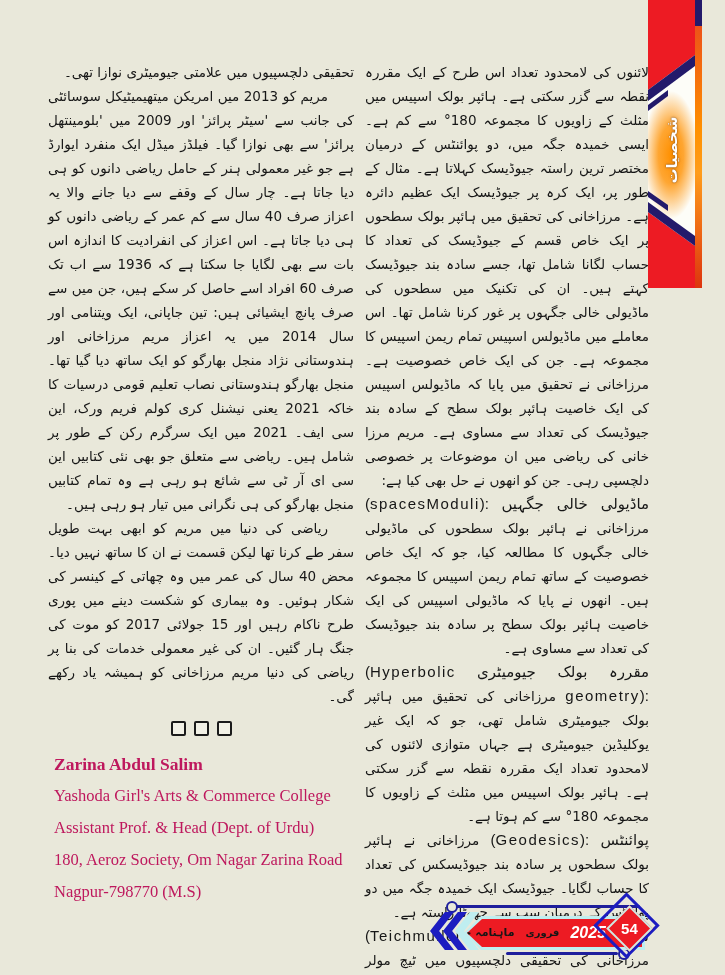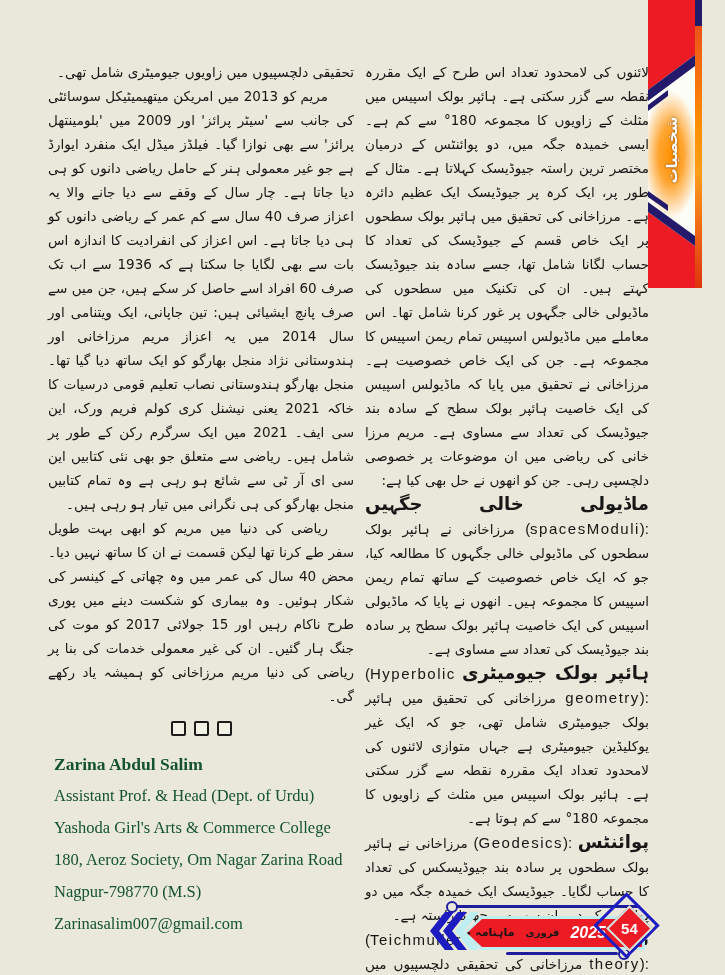--- a/index.html
+++ b/index.html
@@ -12,38 +12,38 @@
   
   .col { position:absolute; top:60px; }
   .col-right { left:365px; width:284px; }
   .col-left  { left:48px;  width:306px; }
   .urdu {
     direction:rtl; unicode-bidi:embed; text-align:justify;
     font-size:13.5px; line-height:24px; color:#161616;
   }
   p.u { margin:0; }
   p.indent { text-indent:26px; }
-  .topic-name { font-weight:bold; font-size:18px; }
+  .topic-name { font-weight:normal; font-size:15px; }
   .latin {
     direction:ltr; unicode-bidi:embed;
     font-family:Liberation Sans, sans-serif; letter-spacing:1.5px; font-size:15px;
   }
 
   
   .end-mark { margin:13px 0 8px; text-align:center; }
   .sq {
     display:inline-block; width:11px; height:11px; margin:0 4px;
     border:2.5px solid #1b1b1b; border-radius:2px; background:#f2f1e6;
   }
 
   
   .author {
     margin-top:6px; direction:ltr; text-align:left;
     font-family:"Liberation Serif",serif; font-size:16.5px; line-height:32px;
-    color:#14532d; padding-left:6px;
+    color:#be185d; padding-left:6px;
   }
   .author .name { font-weight:bold; font-size:17.5px; }
 
   
   .side-tab { position:absolute; left:648px; top:0; width:54px; height:288px; }
   .side-tab svg { position:absolute; left:0; top:0; }
   .tab-label-wrap {
     position:absolute; left:0; top:88px; width:47px; height:124px;
     display:flex; align-items:center; justify-content:center;
   }
@@ -107,55 +107,54 @@
   <div class="col col-right urdu">
     <p class="u">لائنوں کی لامحدود تعداد اس طرح کے ایک مقررہ نقطہ سے گزر سکتی ہے۔ ہائپر بولک اسپیس میں مثلث کے زاویوں کا مجموعہ 180° سے کم ہے۔ ایسی خمیدہ جگہ میں، دو پوائنٹس کے درمیان مختصر ترین راستہ جیوڈیسک کہلاتا ہے۔ مثال کے طور پر، ایک کرہ پر جیوڈیسک ایک عظیم دائرہ ہے۔ مرزاخانی کی تحقیق میں ہائپر بولک سطحوں پر ایک خاص قسم کے جیوڈیسک کی تعداد کا حساب لگانا شامل تھا، جسے سادہ بند جیوڈیسک کہتے ہیں۔ ان کی تکنیک میں سطحوں کی ماڈیولی خالی جگہوں پر غور کرنا شامل تھا۔ اس معاملے میں ماڈیولس اسپیس تمام ریمن اسپیس کا مجموعہ ہے۔ جن کی ایک خاص خصوصیت ہے۔ مرزاخانی نے تحقیق میں پایا کہ ماڈیولس اسپیس کی ایک خاصیت ہائپر بولک سطح کے سادہ بند جیوڈیسک کی تعداد سے مساوی ہے۔ مریم مرزا خانی کی ریاضی میں ان موضوعات پر خصوصی دلچسپی رہی۔ جن کو انھوں نے حل بھی کیا ہے:</p>
 
     <p class="u">
       <b class="topic-name">ماڈیولی خالی جگہیں</b>
       <span class="latin">(spacesModuli):</span>
       <span>مرزاخانی نے ہائپر بولک سطحوں کی ماڈیولی خالی جگہوں کا مطالعہ کیا، جو کہ ایک خاص خصوصیت کے ساتھ تمام ریمن اسپیس کا مجموعہ ہیں۔ انھوں نے پایا کہ ماڈیولی اسپیس کی ایک خاصیت ہائپر بولک سطح پر سادہ بند جیوڈیسک کی تعداد سے مساوی ہے۔</span>
     </p>
 
     <p class="u">
-      <b class="topic-name">ہائپر بولک جیومیٹری</b>
+      <b class="topic-name">مقررہ بولک جیومیٹری</b>
       <span class="latin">(Hyperbolic geometry):</span>
       <span>مرزاخانی کی تحقیق میں ہائپر بولک جیومیٹری شامل تھی، جو کہ ایک غیر یوکلیڈین جیومیٹری ہے جہاں متوازی لائنوں کی لامحدود تعداد ایک مقررہ نقطہ سے گزر سکتی ہے۔ ہائپر بولک اسپیس میں مثلث کے زاویوں کا مجموعہ 180° سے کم ہوتا ہے۔</span>
     </p>
 
     <p class="u">
       <b class="topic-name">پوائنٹس</b>
       <span class="latin">(Geodesics):</span>
       <span>مرزاخانی نے ہائپر بولک سطحوں پر سادہ بند جیوڈیسکس کی تعداد کا حساب لگایا۔ جیوڈیسک ایک خمیدہ جگہ میں دو پوائنٹس کے درمیان سب سے چھوٹا راستہ ہے۔</span>
     </p>
 
     <p class="u">
       <b class="topic-name">ٹیچ مولر تھیوری</b>
       <span class="latin">(Teichmuller theory):</span>
       <span>مرزاخانی کی تحقیقی دلچسپیوں میں ٹیچ مولر تھیوری شامل تھی۔</span>
     </p>
 
   </div>
 
   <div class="col col-left">
-    <p class="u urdu">تحقیقی دلچسپیوں میں زاویوں جیومیٹری شامل تھی۔</p>
+    <p class="u urdu">تحقیقی دلچسپیوں میں علامتی جیومیٹری نوازا تھی۔</p>
     <p class="u urdu indent">مریم کو 2013 میں امریکن میتھیمیٹیکل سوسائٹی کی جانب سے 'سیٹر پرائز' اور 2009 میں 'بلومینتھل پرائز' سے بھی نوازا گیا۔ فیلڈز میڈل ایک منفرد ایوارڈ ہے جو غیر معمولی ہنر کے حامل ریاضی دانوں کو ہی دیا جاتا ہے۔ چار سال کے وقفے سے دیا جانے والا یہ اعزاز صرف 40 سال سے کم عمر کے ریاضی دانوں کو ہی دیا جاتا ہے۔ اس اعزاز کی انفرادیت کا اندازہ اس بات سے بھی لگایا جا سکتا ہے کہ 1936 سے اب تک صرف 60 افراد اسے حاصل کر سکے ہیں، جن میں سے صرف پانچ ایشیائی ہیں: تین جاپانی، ایک ویتنامی اور سال 2014 میں یہ اعزاز مریم مرزاخانی اور ہندوستانی نژاد منجل بھارگو کو ایک ساتھ دیا گیا تھا۔ منجل بھارگو ہندوستانی نصاب تعلیم قومی درسیات کا خاکہ 2021 یعنی نیشنل کری کولم فریم ورک، این سی ایف۔ 2021 میں ایک سرگرم رکن کے طور پر شامل ہیں۔ ریاضی سے متعلق جو بھی نئی کتابیں این سی ای آر ٹی سے شائع ہو رہی ہے وہ تمام کتابیں منجل بھارگو کی ہی نگرانی میں تیار ہو رہی ہیں۔</p>
     <p class="u urdu indent">ریاضی کی دنیا میں مریم کو ابھی بہت طویل سفر طے کرنا تھا لیکن قسمت نے ان کا ساتھ نہیں دیا۔ محض 40 سال کی عمر میں وہ چھاتی کے کینسر کی شکار ہوئیں۔ وہ بیماری کو شکست دینے میں پوری طرح ناکام رہیں اور 15 جولائی 2017 کو موت کی جنگ ہار گئیں۔ ان کی غیر معمولی خدمات کی بنا پر ریاضی کی دنیا مریم مرزاخانی کو ہمیشہ یاد رکھے گی۔</p>
 
     <div class="end-mark" aria-label="❑❑❑">
       <span class="sq"></span><span class="sq"></span><span class="sq"></span>
     </div>
 
     <div class="author">
       <div class="name">Zarina Abdul Salim</div>
+      <div>Yashoda Girl's Arts &amp; Commerce College</div>
       <div>Assistant Prof. &amp; Head (Dept. of Urdu)</div>
-      <div>Yashoda Girl's Arts &amp; Commerce College</div>
       <div>180, Aeroz Society, Om Nagar Zarina Road</div>
       <div>Nagpur-798770 (M.S)</div>
-      <div>Zarinasalim007@gmail.com</div>
     </div>
   </div>
 
   <div class="side-tab">
     <svg width="54" height="288" viewBox="0 0 54 288">
       <defs>
         <linearGradient id="og" x1="0" y1="0" x2="0" y2="1">
           <stop offset="0" stop-color="#e8431f"></stop>
           <stop offset="0.45" stop-color="#ff9000"></stop>
           <stop offset="0.6" stop-color="#ff9d1c"></stop>

